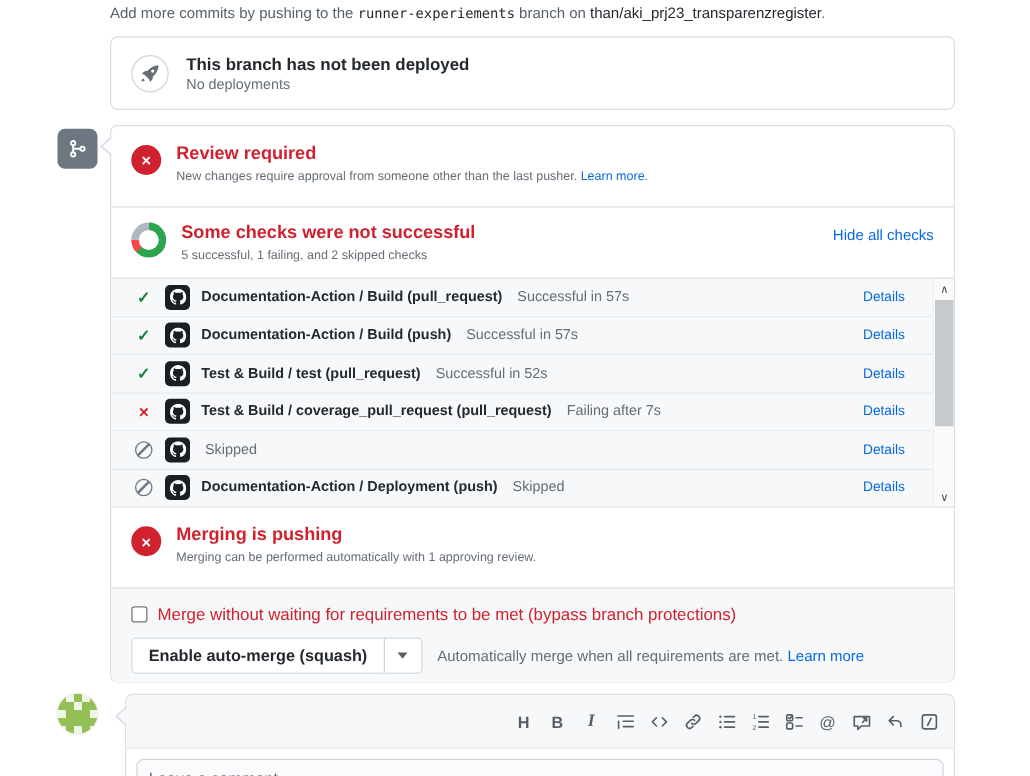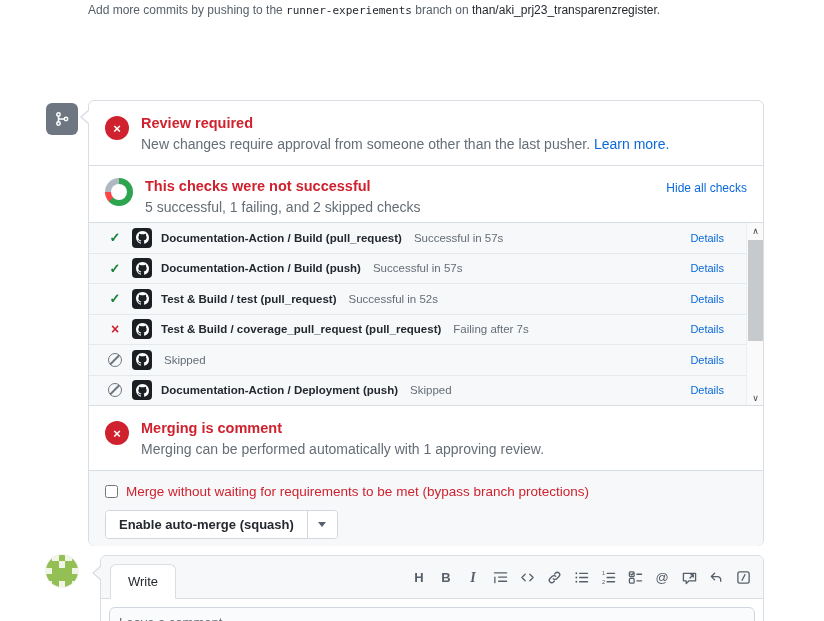--- a/index.html
+++ b/index.html
@@ -31,21 +31,21 @@
   .merge-box::after { content:""; position:absolute; left:-7px; top:9px;
     border:7px solid transparent; border-left:none; border-right:8px solid #fff; }
 
   .section { display:flex; gap:12px; padding:13px 16px; border-bottom:1px solid #d8dee4; }
   .sec-review { height:65px; }
   .sec-summary { height:57px; padding-top:11px; }
   .sec-blocked { height:65px; border-bottom:1px solid #d8dee4; }
   .x-circle { width:24px; height:24px; border-radius:50%; background:#cf222e; color:#fff;
     display:flex; align-items:center; justify-content:center; font-size:13px; font-weight:bold; flex:none; margin-top:2px; }
   .sec-title { font-size:14.5px; font-weight:bold; color:#cf222e; line-height:1.25; }
-  .sec-desc { font-size:14px; color:#656d76; margin-top:4px; }
+  .sec-desc { font-size:10px; color:#656d76; margin-top:4px; }
   a.link { color:#0969da; text-decoration:none; }
   .donut { position:relative; width:28px; height:28px; border-radius:50%; flex:none; margin-top:1px;
     background:conic-gradient(#2da44e 0deg 225deg, #fa4549 225deg 270deg, #afb8c1 270deg 360deg); }
   .donut::after { content:""; position:absolute; inset:6px; background:#fff; border-radius:50%; }
   .summary-right { margin-left:auto; font-size:12px; padding-top:4px; white-space:nowrap; }
 
   
   .checks-list { position:relative; height:183px; border-bottom:1px solid #d8dee4; overflow:hidden; }
   .check-row { display:flex; align-items:center; height:30.5px; padding:0 22px 0 18px;
     background:#f6f8fa; border-bottom:1px solid #e4e9ee; margin-right:17px; gap:9px; }
@@ -101,20 +101,31 @@
 
 <div class="stage">
 
   <div class="top-note">
     <span>Add more commits by pushing to the</span>
     <code>runner-experiements</code>
     <span>branch on</span>
     <span class="repo">than/aki_prj23_transparenzregister</span><span>.</span>
   </div>
 
+  <div class="deploy-box">
+    <span class="rocket-circle">
+      <svg width="16" height="16" viewBox="0 0 16 16">
+          <path fill="#656d76" d="M14.9 1.1c-3.2.2-5.9 1.5-8 3.6l-.9.9-2.6.5L1.5 8l2.2.7 3.6 3.6.7 2.2 1.9-1.9.5-2.6.9-.9c2.1-2.1 3.4-4.8 3.6-8zM10.2 7.1a1.3 1.3 0 1 1 0-2.6 1.3 1.3 0 0 1 0 2.6zM2.3 11.5c-.8.8-1.1 2.7-1.1 2.7s1.9-.3 2.7-1.1z"></path>
+        </svg>
+    </span>
+    <div>
+      <div class="deploy-title">This branch has not been deployed</div>
+      <div class="deploy-sub">No deployments</div>
+    </div>
+  </div>
 
   <div class="timeline-icon">
     <svg width="16" height="16" viewBox="0 0 16 16" fill="none" stroke="#fff" stroke-width="1.5">
       <circle cx="4.5" cy="3.5" r="1.7"></circle>
         <circle cx="4.5" cy="12.5" r="1.7"></circle>
         <circle cx="12" cy="8" r="1.7"></circle>
       <path d="M4.5 5.2v5.6M4.5 8h5.8" stroke-linecap="round"></path>
     </svg>
   </div>
 
@@ -127,21 +138,21 @@
         <div class="sec-desc">
           <span>New changes require approval from someone other than the last pusher.</span>
           <a class="link" href="#">Learn more.</a>
         </div>
       </div>
     </div>
 
     <div class="section sec-summary">
       <span class="donut"></span>
       <div>
-        <div class="sec-title">This checks were not successful</div>
+        <div class="sec-title">Some checks were not successful</div>
         <div class="sec-desc">5 successful, 1 failing, and 2 skipped checks</div>
       </div>
       <div class="summary-right">
         <a class="link" href="#">Hide all checks</a>
       </div>
     </div>
 
     <div class="checks-list">
 
       <div class="check-row">
@@ -218,37 +229,41 @@
       <div class="sbar">
         <div class="arr up">∧</div>
         <div class="thumb"></div>
         <div class="arr down">∨</div>
       </div>
     </div>
 
     <div class="section sec-blocked">
       <span class="x-circle">×</span>
       <div>
-        <div class="sec-title">Merging is comment</div>
+        <div class="sec-title">Merging is pushing</div>
         <div class="sec-desc">Merging can be performed automatically with 1 approving review.</div>
       </div>
     </div>
 
     <div class="controls">
       <div class="bypass-row">
         <input type="checkbox" style="">
         <span class="bypass-label">Merge without waiting for requirements to be met (bypass branch protections)</span>
       </div>
       <div class="btn-row">
         <div class="split-btn">
           <span class="split-main">Enable auto-merge (squash)</span>
           <span class="split-caret">
               <span class="caret-glyph"></span>
             </span>
         </div>
+        <span class="auto-note">
+          <span>Automatically merge when all requirements are met.</span>
+          <a class="link" href="#">Learn more</a>
+        </span>
       </div>
     </div>
   </div>
 
   <div class="avatar">
     <svg width="32" height="32" viewBox="0 0 5 5" shape-rendering="crispEdges">
       <rect width="5" height="5" fill="#f0f6e6"></rect>
       <g fill="#94bf54">
         <rect x="0" y="0" width="1" height="1"></rect>
           <rect x="2" y="0" width="1" height="1"></rect>
@@ -266,21 +281,20 @@
           <rect x="3" y="3" width="1" height="1"></rect>
           <rect x="4" y="3" width="1" height="1"></rect>
         <rect x="1" y="4" width="1" height="1"></rect>
           <rect x="3" y="4" width="1" height="1"></rect>
       </g>
     </svg>
   </div>
 
   <div class="comment-box">
     <div class="comment-head">
-      <span class="tab-write">Write</span>
       <div class="toolbar">
         <span class="tbi txt">H</span>
         <span class="tbi txt">B</span>
         <span class="tbi txt it">I</span>
         <span class="tbi">
             <svg viewBox="0 0 16 16">
               <path d="M1.5 3h13M2 7.5v6M6 7.5h8.5M6 12h8.5"></path>
             </svg>
           </span>
         <span class="tbi">

